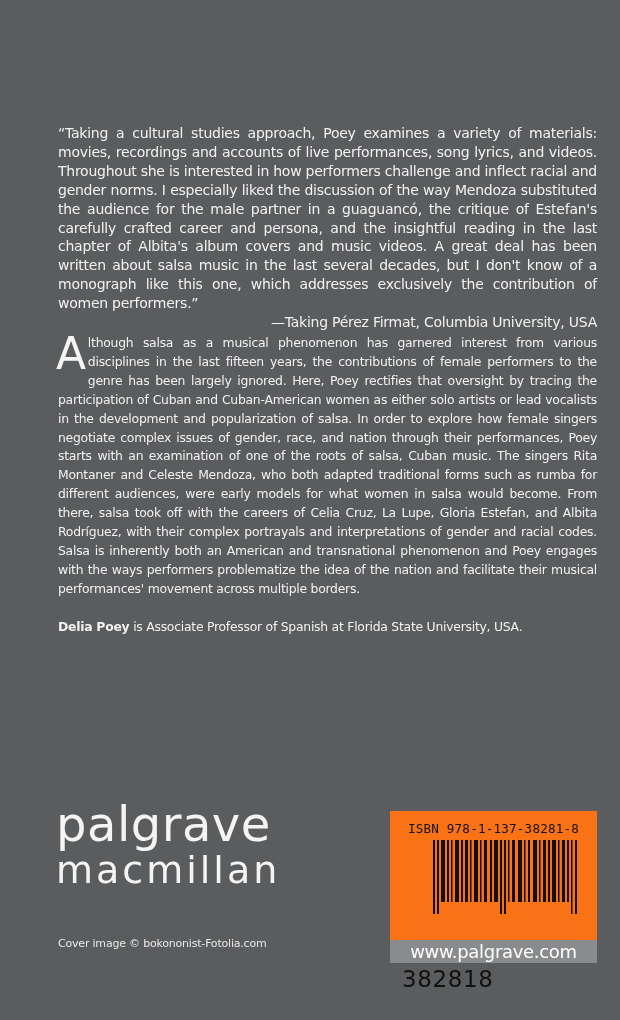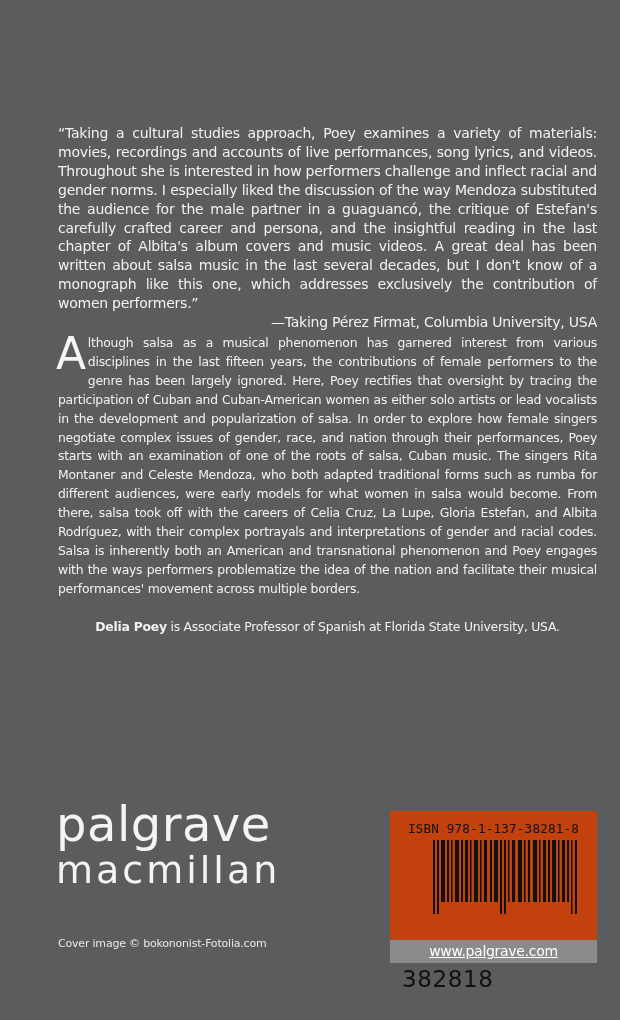--- a/index.html
+++ b/index.html
@@ -3,21 +3,21 @@
 <meta charset="utf-8">
 <style>
   html, body { margin:0; padding:0; }
   body {
     width:620px; height:1020px; overflow:hidden;
     background:#5b5c5e;
     color:#f2f2f2;
     font-family:"DejaVu Sans", sans-serif;
     position:relative;
   }
-  .block { position:absolute; left:58px; width:539px;text-align:center; }
+  .block { position:absolute; left:58px; width:539px; }
   .quote {
     top:124px; font-size:14px; line-height:18.9px;
     text-align:justify; letter-spacing:-0.25px;
   }
   .attrib { text-align:right; }
   .blurb {
     top:334px; font-size:12.4px; line-height:18.9px;
     text-align:justify; letter-spacing:-0.25px;
   }
   .dropcap {
@@ -28,38 +28,38 @@
   .bio b { font-weight:bold; }
 
   .logo { position:absolute; left:56px; top:798px; color:#f4f4f4; }
   .logo .l1 { font-size:48px; line-height:52px; letter-spacing:0.5px; font-weight:normal; }
   .logo .l2 { font-size:38px; line-height:40px; letter-spacing:3px; font-weight:normal; }
 
   .credits { position:absolute; left:58px; top:935px; font-size:11px; line-height:18px; color:#e8e8e8; letter-spacing:-0.2px; }
 
   .barcode-box {
     position:absolute; left:390px; top:811px; width:207px; height:152px;
-    background:#c2410c;
+    background:#f97316;
   }
   .isbn-text {
     position:absolute; left:0; top:10px; width:207px; text-align:center;
     font-family:"DejaVu Sans Mono", monospace; font-size:12.6px; color:#111;
     letter-spacing:0.2px;
   }
   .bars { position:absolute; left:43px; top:29px; width:150px; height:74px; }
   .bar-digits {
     position:absolute; left:12px; top:89px; width:190px;
     font-family:"DejaVu Sans", sans-serif; font-size:23px; color:#111;
     letter-spacing:0.6px; line-height:26px;margin-top:40px;
   }
   .bar-digits .first { display:inline-block; width:22px; }
   .url-strip {
     position:absolute; left:0; bottom:0; width:207px; height:23px;
-    background:#8a8b8d; text-align:center; font-size:14px; line-height:23px;
-    color:#ffffff; letter-spacing:-0.3px;text-decoration:underline;
+    background:#8a8b8d; text-align:center; font-size:18px; line-height:23px;
+    color:#ffffff; letter-spacing:-0.3px;
   }
 </style>
 </head>
 <body>
 
 <div class="block quote">
   <div>“Taking a cultural studies approach, Poey examines a variety of materials: movies, recordings and accounts of live performances, song lyrics, and videos. Throughout she is interested in how performers challenge and inflect racial and gender norms. I especially liked the discussion of the way Mendoza substituted the audience for the male partner in a guaguancó, the critique of Estefan's carefully crafted career and persona, and the insightful reading in the last chapter of Albita's album covers and music videos. A great deal has been written about salsa music in the last several decades, but I don't know of a monograph like this one, which addresses exclusively the contribution of women performers.”</div>
   <div class="attrib">—Taking Pérez Firmat, Columbia University, USA</div>
 </div>
 

